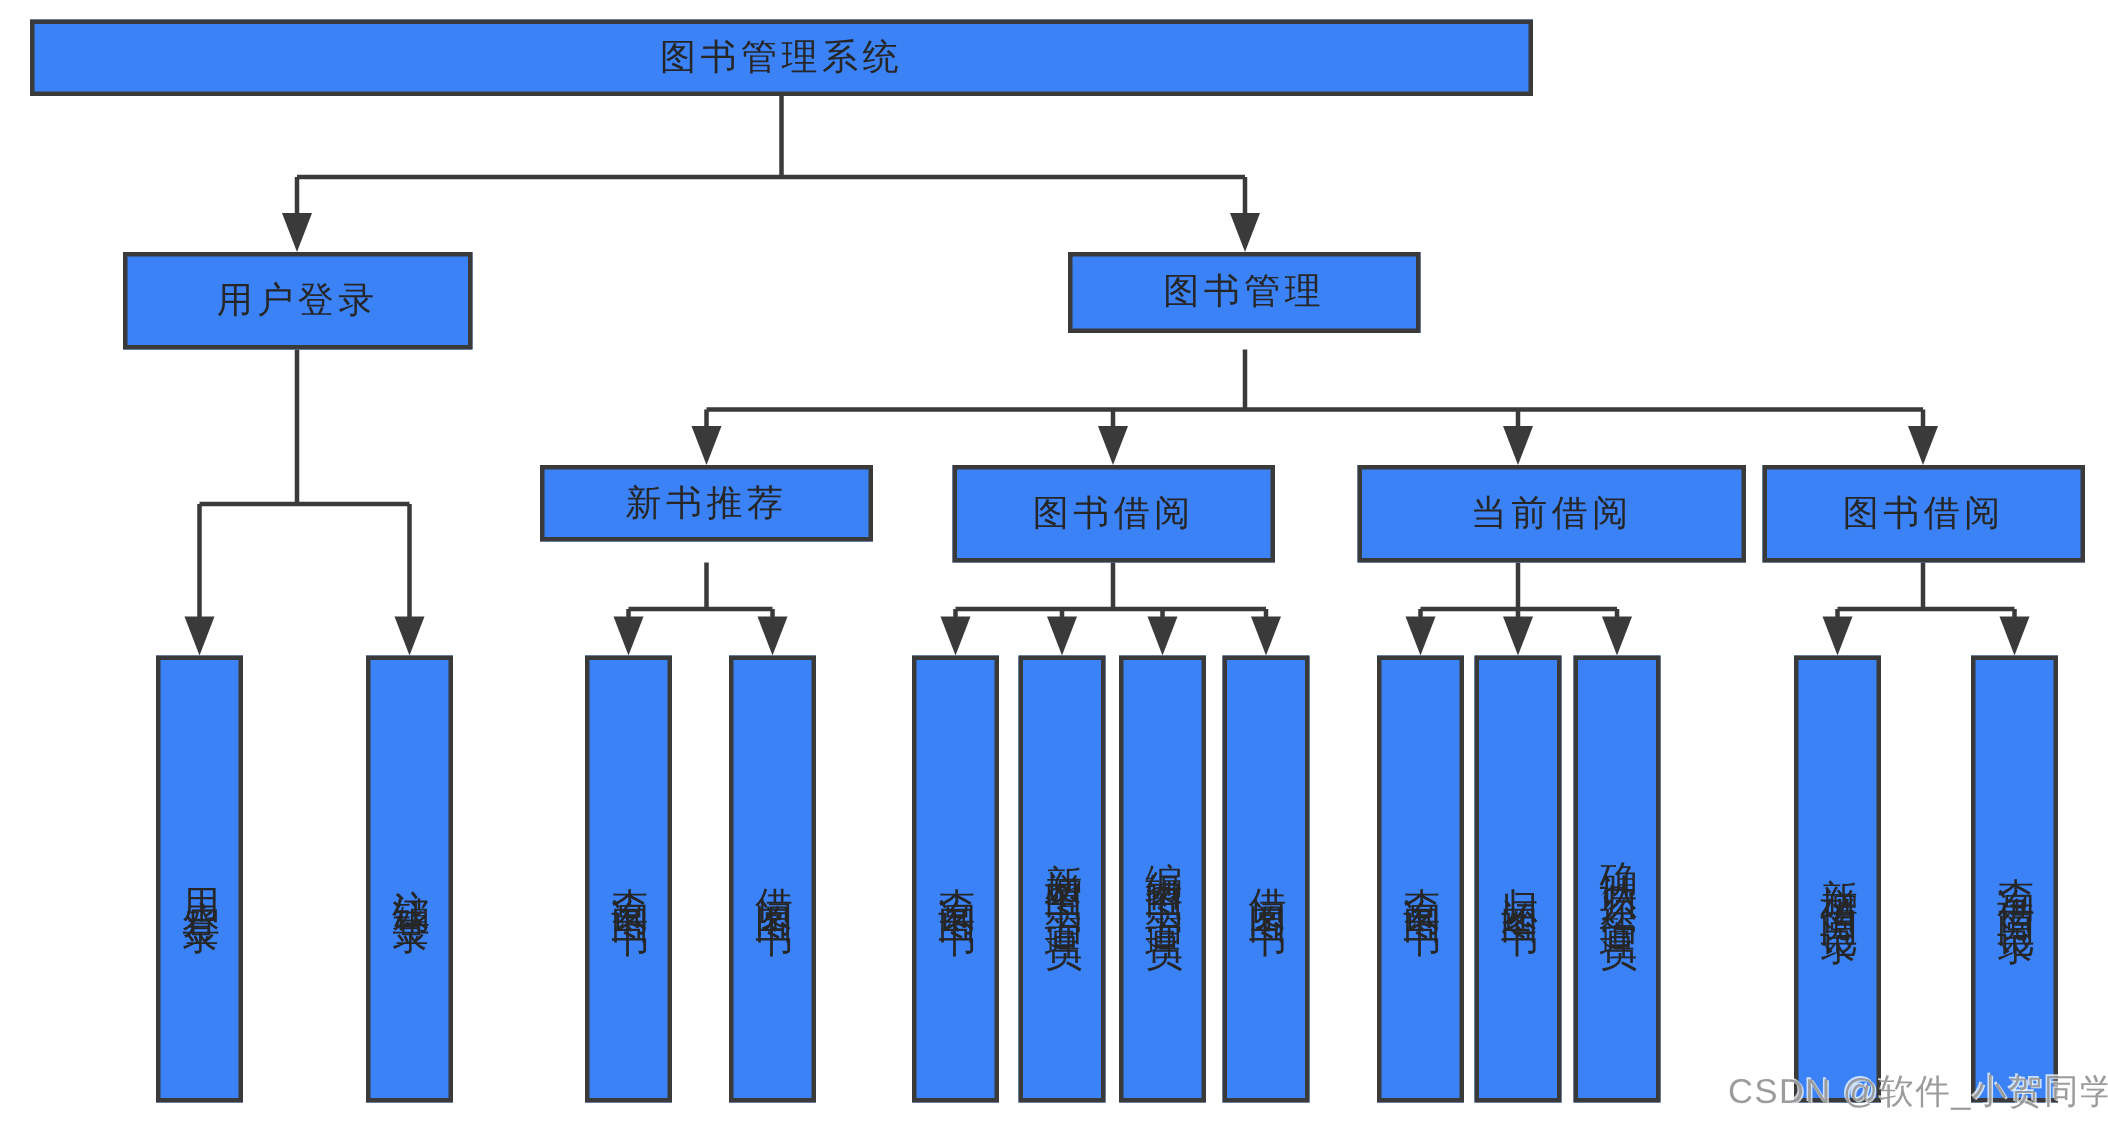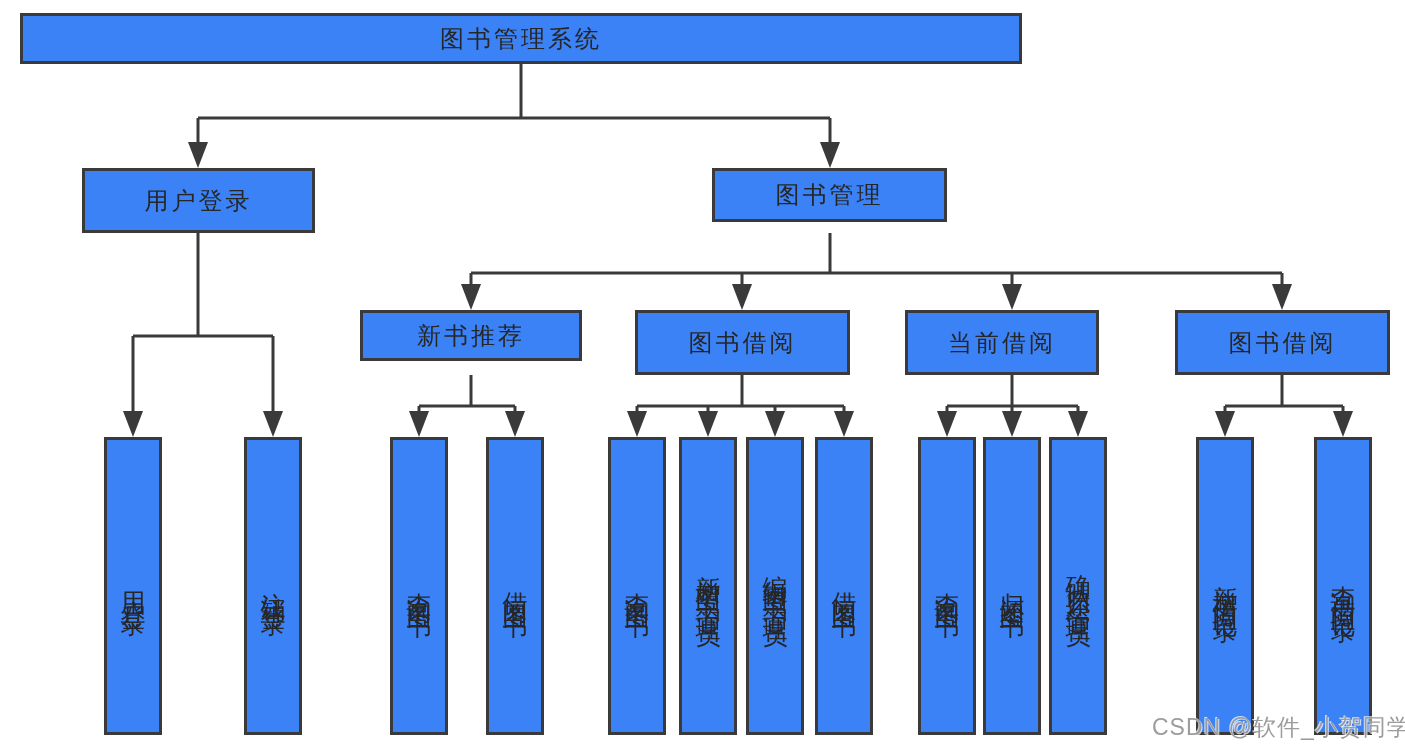--- a/index.html
+++ b/index.html
@@ -121,21 +121,21 @@
   <div class="node hbox" style="left:712px; top:168px; width:235px; height:54px;">
     <span>图书管理</span>
   </div>
 
   <div class="node hbox" style="left:360px; top:310px; width:222px; height:51px;">
     <span>新书推荐</span>
   </div>
   <div class="node hbox" style="left:635px; top:310px; width:215px; height:65px;">
     <span>图书借阅</span>
   </div>
-  <div class="node hbox" style="left:905px; top:310px; width:194px; height:65px;">
+  <div class="node hbox" style="left:905px; top:310px; width:259px; height:65px;">
     <span>当前借阅</span>
   </div>
   <div class="node hbox" style="left:1175px; top:310px; width:215px; height:65px;">
     <span>图书借阅</span>
   </div>
 
   <div class="node vbox" style="left:104px; top:437px; width:58px; height:298px;">
     <span>用户登录</span>
   </div>
   <div class="node vbox" style="left:244px; top:437px; width:58px; height:298px;">

